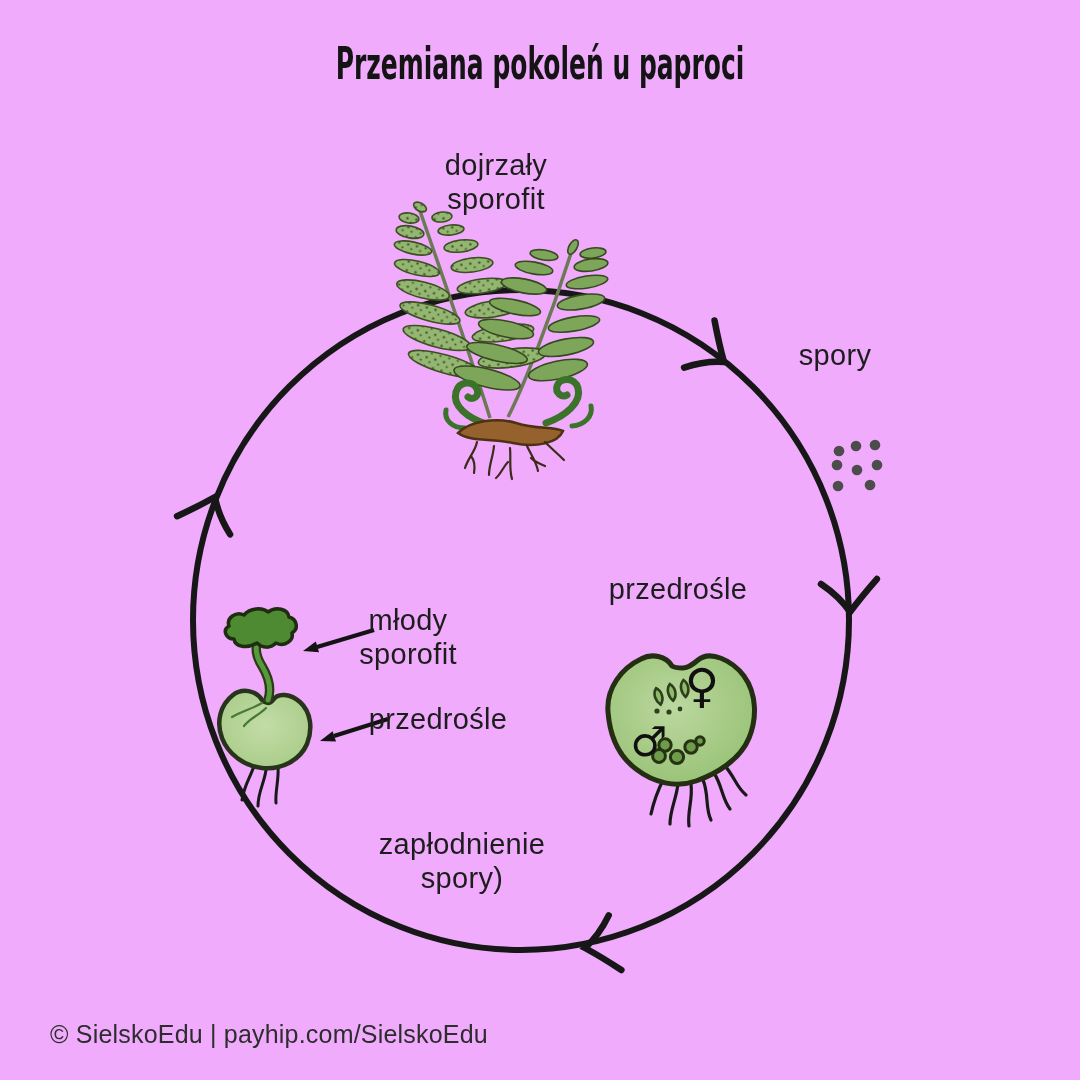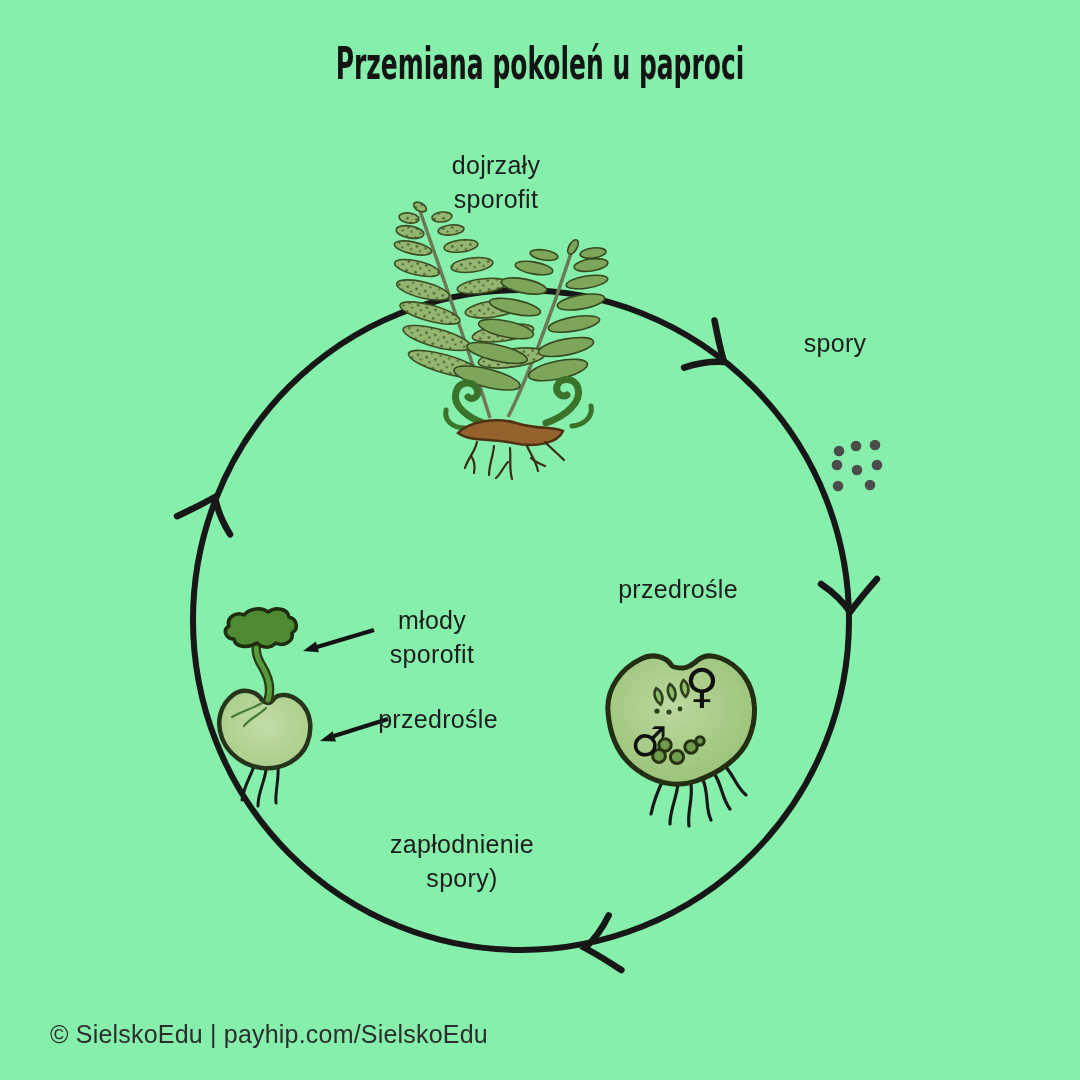--- a/index.html
+++ b/index.html
@@ -1,29 +1,29 @@
 <!DOCTYPE html>
 <html><head>
 <meta charset="utf-8">
 <style>
   html,body{margin:0;padding:0}
-  .canvas{position:relative;width:1080px;height:1080px;background:#86efac;
+  .canvas{position:relative;width:1080px;height:1080px;background:#f0abfc;
     font-family:"Liberation Sans",sans-serif;overflow:hidden}
   .art{position:absolute;left:0;top:0}
   .title-wrap{position:absolute;top:38px;left:0;width:100%;text-align:center}
   .title{display:inline-block;font-family:"DejaVu Sans",sans-serif;font-weight:700;
     font-size:32px;color:#141414;transform:scale(.78,1.38);transform-origin:50% 0;
     white-space:nowrap;letter-spacing:0}
-  .lbl{position:absolute;text-align:center;font-size:25px;line-height:34px;
+  .lbl{position:absolute;text-align:center;font-size:29px;line-height:34px;
     color:#1d1d1d;letter-spacing:.3px;transform:translateX(-50%);white-space:nowrap}
   #lbl-mature{left:496px;top:148px}
-  #lbl-spores{left:835px;top:326px}
+  #lbl-spores{left:835px;top:338px}
   #lbl-gameto{left:678px;top:572px}
   #lbl-fert{left:462px;top:827px}
-  #lbl-young{left:432px;top:603px}
+  #lbl-young{left:408px;top:603px}
   #lbl-prot{left:438px;top:702px}
   .sym{position:absolute;font-family:"DejaVu Sans",sans-serif;color:#101010;
     transform:translate(-50%,-50%);line-height:1}
   #sym-female{left:702px;top:685px;font-size:47px}
   #sym-male{left:649px;top:742px;font-size:41px}
   .footer{position:absolute;left:50px;top:1020px;font-size:25px;color:#2d2d2d;letter-spacing:.2px}
 </style>
 </head>
 <body>
 

